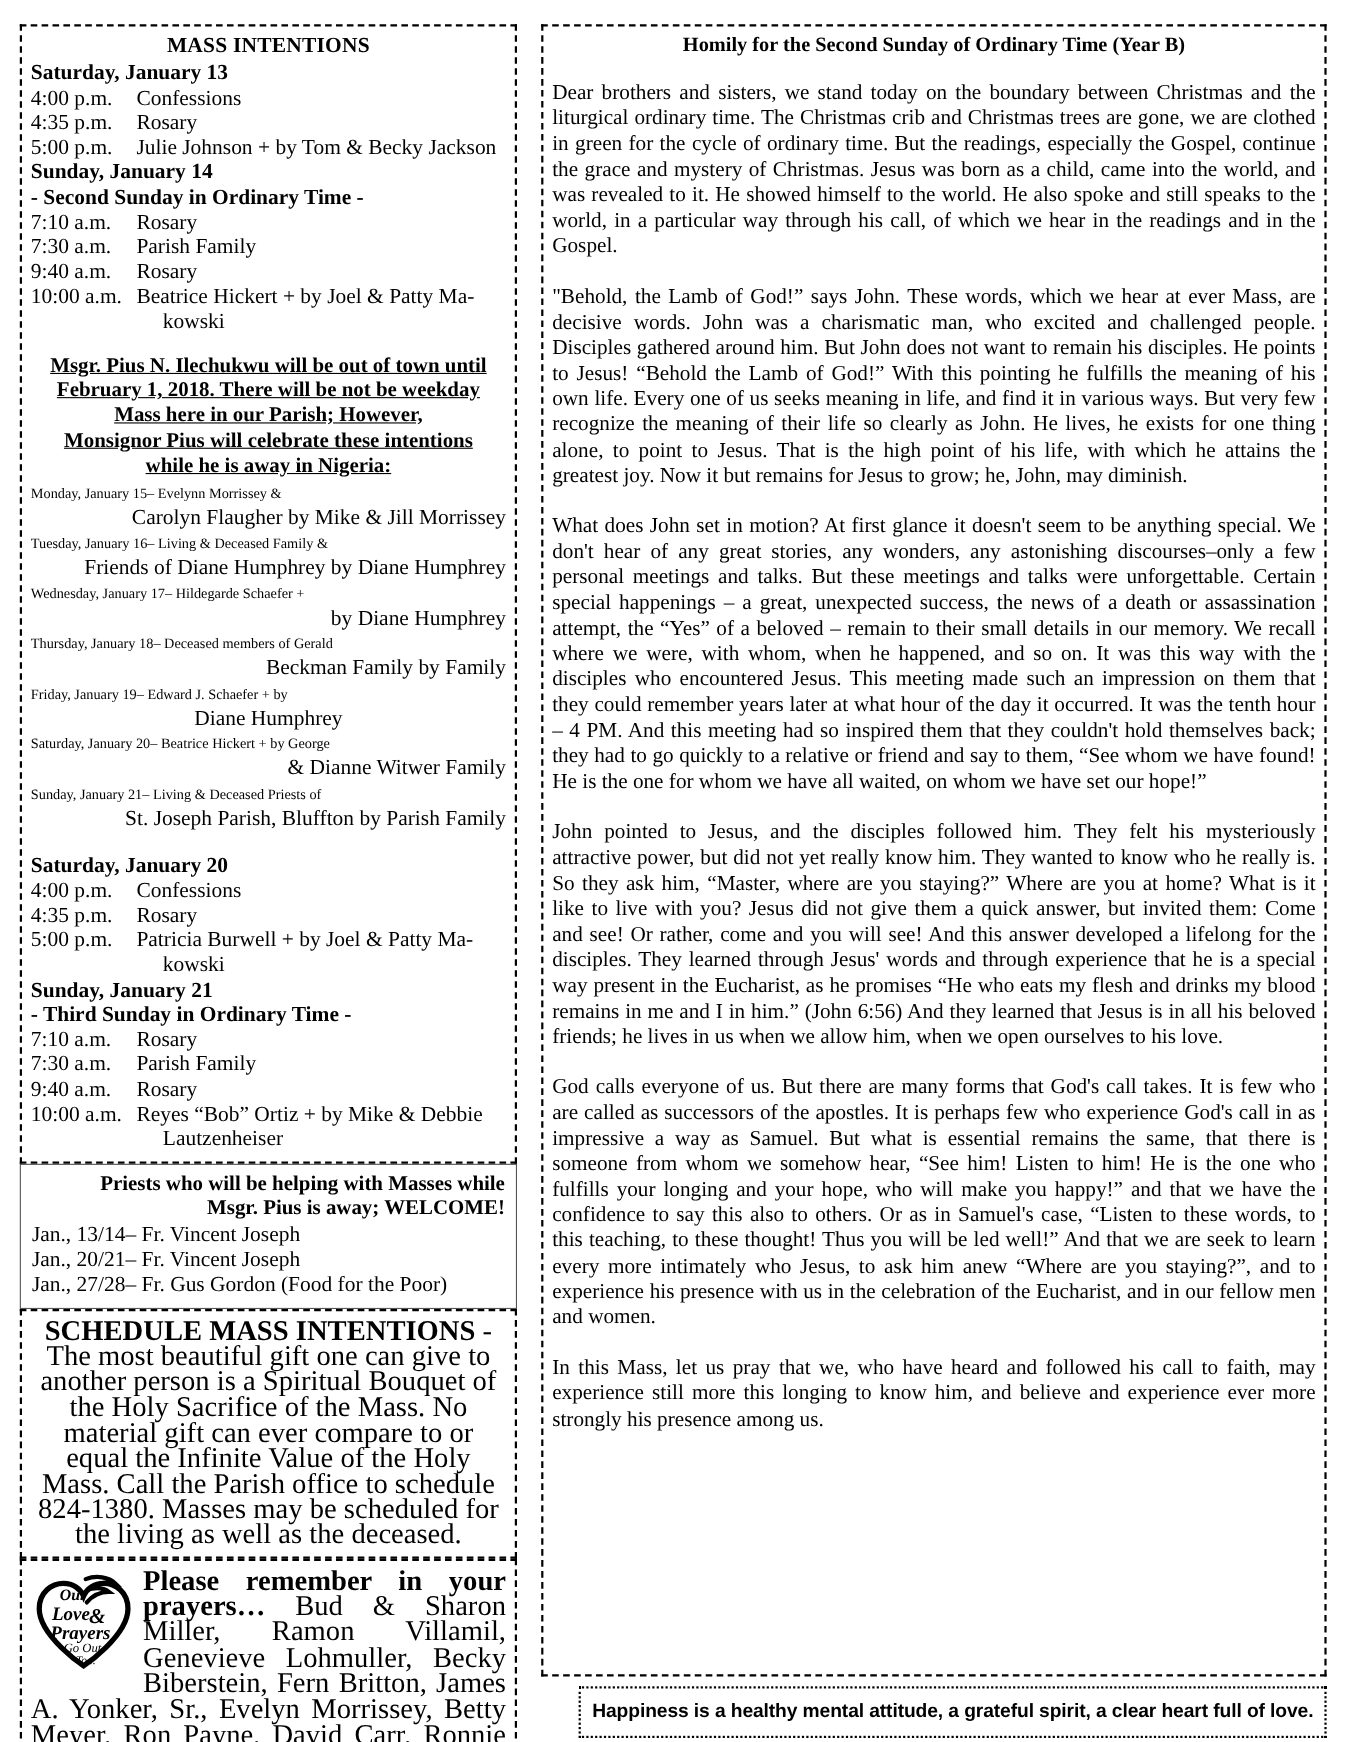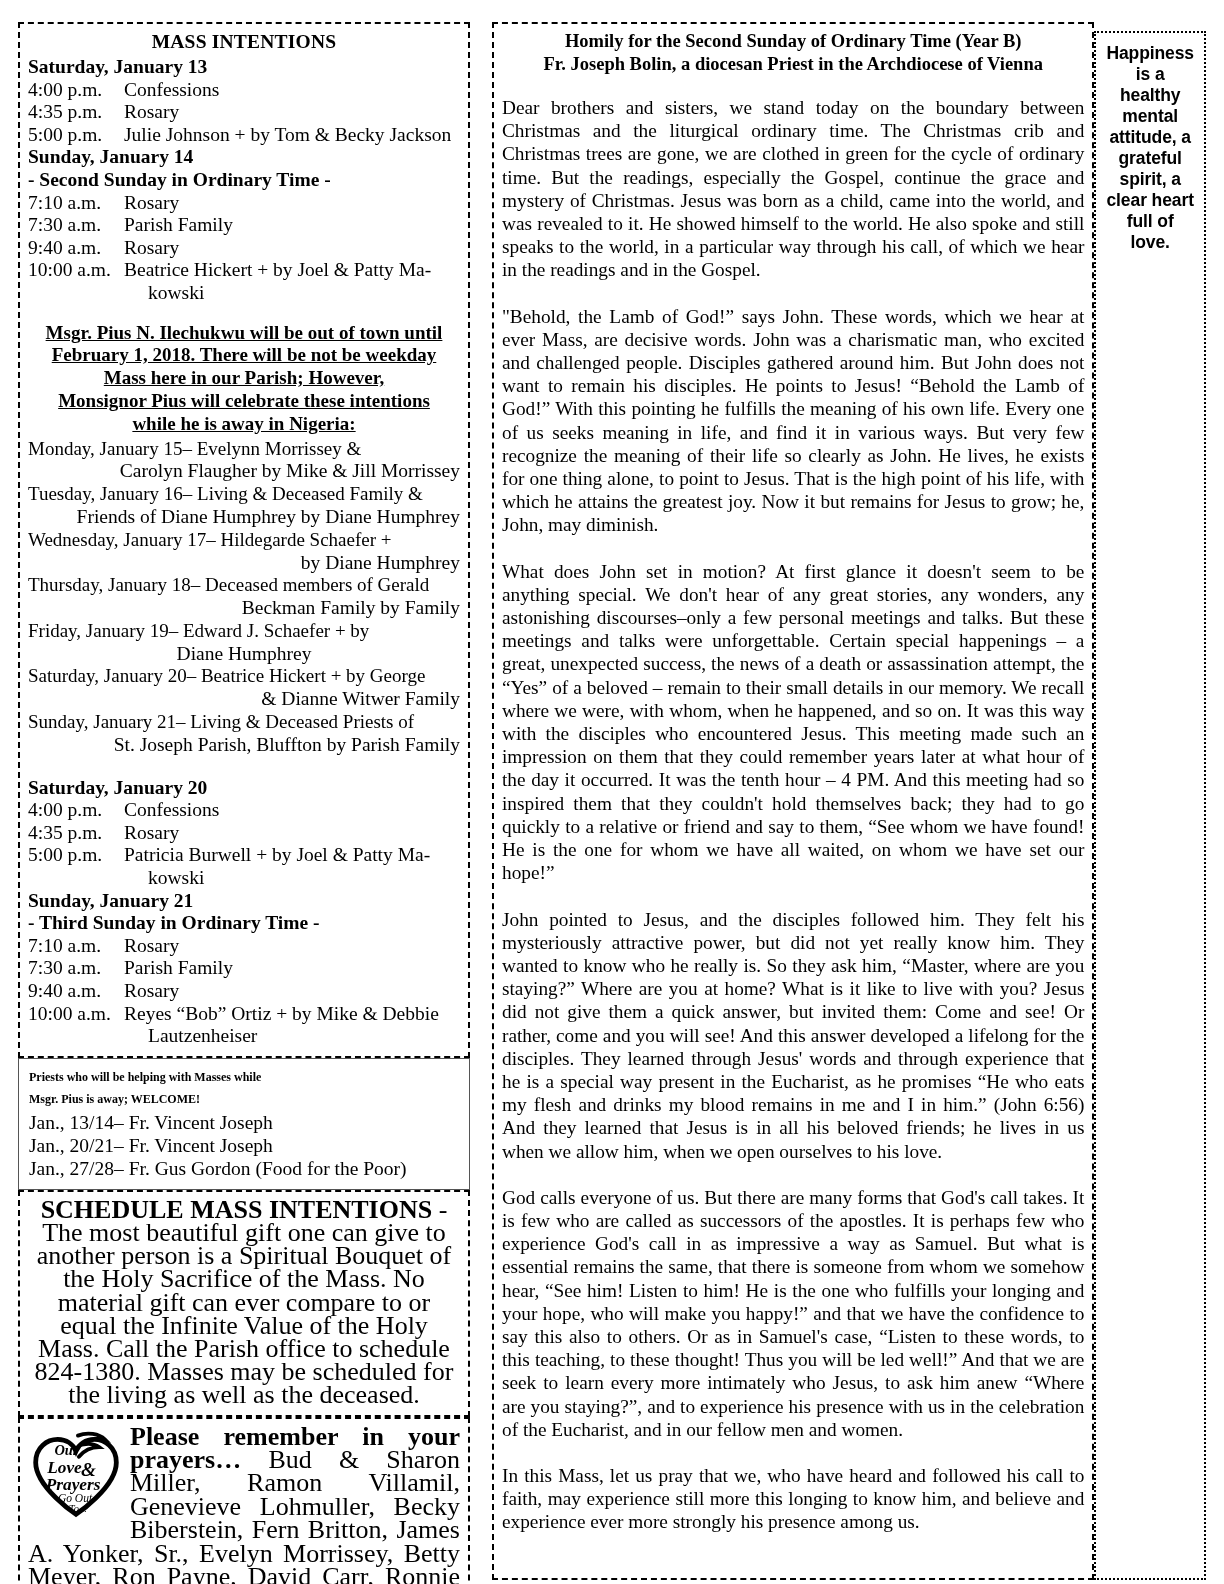--- a/index.html
+++ b/index.html
@@ -9,21 +9,21 @@
     background:#ffffff;
     font-family:"Liberation Serif", serif;
     color:#000;
     position:relative;
     overflow:hidden;
   }
   .page { display:flex; width:1224px; height:1584px; padding:22px 18px 4px 18px; }
 
   .col-left  { width:452px; flex:0 0 452px; display:flex; flex-direction:column; }
   .col-gap   { width:22px; flex:0 0 22px; }
-  .col-right { flex:1 1 auto; display:flex; flex-direction:row; }
+  .col-right { flex:1 1 auto; display:flex; flex-direction:column;align-items:flex-end; }
 
   .dashbox {
     border:2px dashed #000;
     padding:6px 8px 8px 8px;
   }
   .solidbox {
     border:1px solid #555;
     padding:7px 10px 9px 10px;
   }
   .dotbox {
@@ -39,27 +39,27 @@
   .daybold { font-weight:bold; font-size:19.5px; line-height:22.6px; }
   .massline { font-size:19.5px; line-height:22.6px; white-space:pre; }
   .massline .t { display:inline-block; width:96px; }
   .cont-ind { font-size:19.5px; line-height:22.6px; padding-left:120px; }
 
   .notice {
     text-align:center; font-weight:bold; font-size:19px; line-height:22.8px;
     margin:17px 0 2px 0;
     text-decoration:underline;
   }
-  .wk { font-size:19px; line-height:22.8px; }
+  .wk { font-size:13px; line-height:22.8px; }
   .wk-r { font-size:19.5px; line-height:22.8px; text-align:right; }
   .wk-c { font-size:19.5px; line-height:22.8px; text-align:center; }
   .spacer18 { height:20px; }
 
   .box-head {
-    text-align:left; font-weight:bold; font-size:12px; line-height:22.5px;
+    text-align:right; font-weight:bold; font-size:19px; line-height:22.5px;
   }
   .plain { font-size:19.5px; line-height:23px; }
 
   .sched { text-align:center; font-size:26px; line-height:23.2px; }
   .sched b { font-weight:bold; }
 
   .prayer-wrap { position:relative; }
   .prayer-logo {
     float:left; width:96px; height:96px; margin:1px 6px 0 0; shape-outside:margin-box;
   }
@@ -182,21 +182,20 @@
 
   </div>
 
   <div class="col-gap"></div>
 
   <div class="col-right">
 
     <div class="dashbox rbox-main">
       <div class="homily-head">
         <span>Homily for the Second Sunday of Ordinary Time (Year B)</span>
-        <span class="l2">Fr. Joseph Bolin, a diocesan Priest in the Archdiocese of Vienna</span>
       </div>
       <div class="hbody">
         <p>Dear brothers and sisters, we stand today on the boundary between Christmas and the liturgical ordinary time. The Christmas crib and Christmas trees are gone, we are clothed in green for the cycle of ordinary time. But the readings, especially the Gospel, continue the grace and mystery of Christmas. Jesus was born as a child, came into the world, and was revealed to it. He showed himself to the world. He also spoke and still speaks to the world, in a particular way through his call, of which we hear in the readings and in the Gospel.</p>
         <p>"Behold, the Lamb of God!” says John. These words, which we hear at ever Mass, are decisive words. John was a charismatic man, who excited and challenged people. Disciples gathered around him. But John does not want to remain his disciples. He points to Jesus! “Behold the Lamb of God!” With this pointing he fulfills the meaning of his own life. Every one of us seeks meaning in life, and find it in various ways. But very few recognize the meaning of their life so clearly as John. He lives, he exists for one thing alone, to point to Jesus. That is the high point of his life, with which he attains the greatest joy. Now it but remains for Jesus to grow; he, John, may diminish.</p>
         <p>What does John set in motion? At first glance it doesn't seem to be anything special. We don't hear of any great stories, any wonders, any astonishing discourses–only a few personal meetings and talks. But these meetings and talks were unforgettable. Certain special happenings – a great, unexpected success, the news of a death or assassination attempt, the “Yes” of a beloved – remain to their small details in our memory. We recall where we were, with whom, when he happened, and so on. It was this way with the disciples who encountered Jesus. This meeting made such an impression on them that they could remember years later at what hour of the day it occurred. It was the tenth hour – 4 PM. And this meeting had so inspired them that they couldn't hold themselves back; they had to go quickly to a relative or friend and say to them, “See whom we have found! He is the one for whom we have all waited, on whom we have set our hope!”</p>
         <p>John pointed to Jesus, and the disciples followed him. They felt his mysteriously attractive power, but did not yet really know him. They wanted to know who he really is. So they ask him, “Master, where are you staying?” Where are you at home? What is it like to live with you? Jesus did not give them a quick answer, but invited them: Come and see! Or rather, come and you will see! And this answer developed a lifelong for the disciples. They learned through Jesus' words and through experience that he is a special way present in the Eucharist, as he promises “He who eats my flesh and drinks my blood remains in me and I in him.” (John 6:56) And they learned that Jesus is in all his beloved friends; he lives in us when we allow him, when we open ourselves to his love.</p>
         <p>God calls everyone of us. But there are many forms that God's call takes. It is few who are called as successors of the apostles. It is perhaps few who experience God's call in as impressive a way as Samuel. But what is essential remains the same, that there is someone from whom we somehow hear, “See him! Listen to him! He is the one who fulfills your longing and your hope, who will make you happy!” and that we have the confidence to say this also to others. Or as in Samuel's case, “Listen to these words, to this teaching, to these thought! Thus you will be led well!” And that we are seek to learn every more intimately who Jesus, to ask him anew “Where are you staying?”, and to experience his presence with us in the celebration of the Eucharist, and in our fellow men and women.</p>
         <p>In this Mass, let us pray that we, who have heard and followed his call to faith, may experience still more this longing to know him, and believe and experience ever more strongly his presence among us.</p>
       </div>
     </div>

